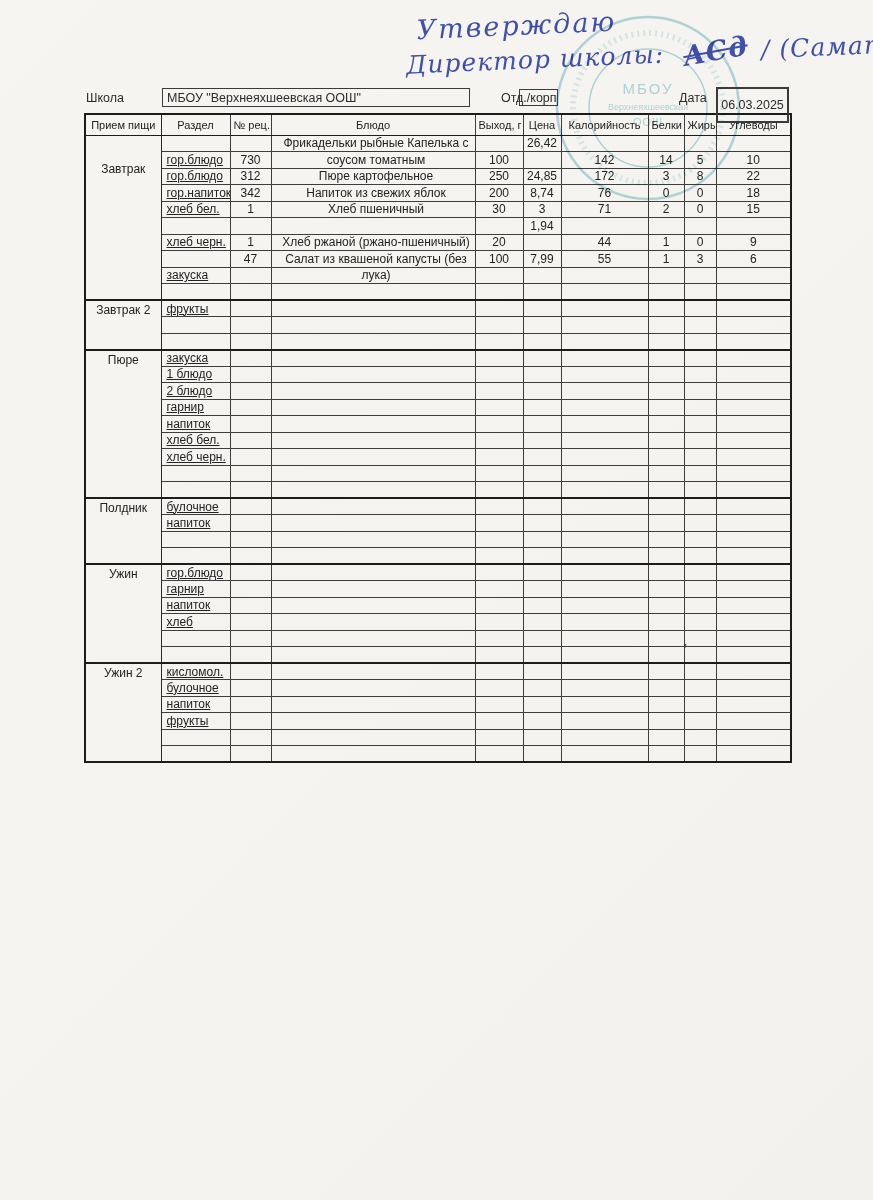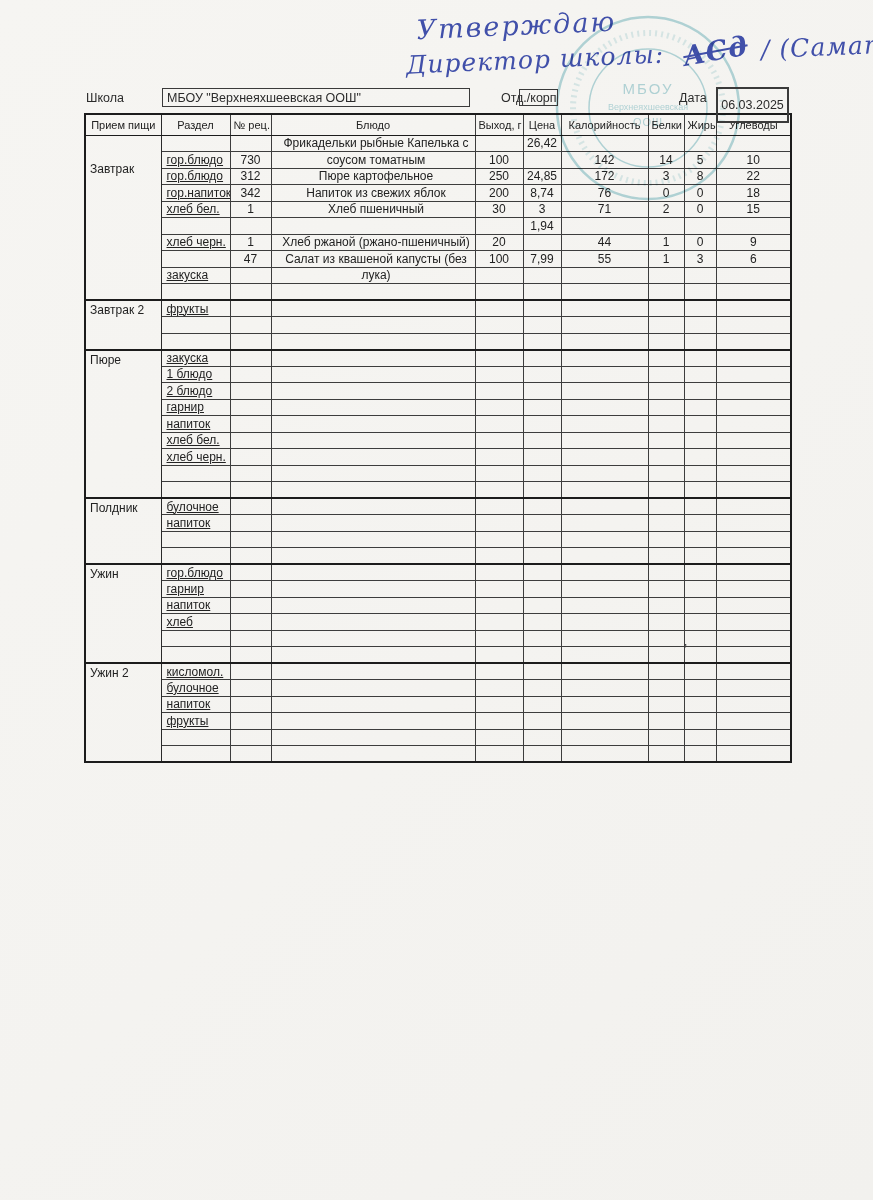--- a/index.html
+++ b/index.html
@@ -51,21 +51,21 @@
   table.menu{border:2.5px solid #1c1c1c;}
   .menu th,.menu td{
     border:1px solid #3d3d3d;
     padding:0 3px;overflow:hidden;white-space:nowrap;
     height:16.5px;box-sizing:border-box;
     font-weight:normal;text-align:center;vertical-align:middle;
   }
   .menu thead tr{height:21px;}
   .menu thead th{border-bottom:1.5px solid #1c1c1c;font-size:11px;text-align:center;}
   .menu td.meal{
-    text-align:left;vertical-align:top;padding:2px 4px;
+    text-align:center;vertical-align:top;padding:2px 4px;
     border-right:1.5px solid #2a2a2a;
   }
   .menu th.h0{border-right:1.5px solid #2a2a2a;}
   .menu td.c0{text-align:left;padding-left:5px;text-decoration:underline;}
   .menu td.c2{text-align:center;padding-left:9px;}
   .menu td.nb{border-bottom:none;}
   .menu tr.t > td{border-top:2.5px solid #1c1c1c;}
   
   .stray{position:absolute;left:684px;top:641px;z-index:4;font-size:14px;color:#444;}
 </style>

